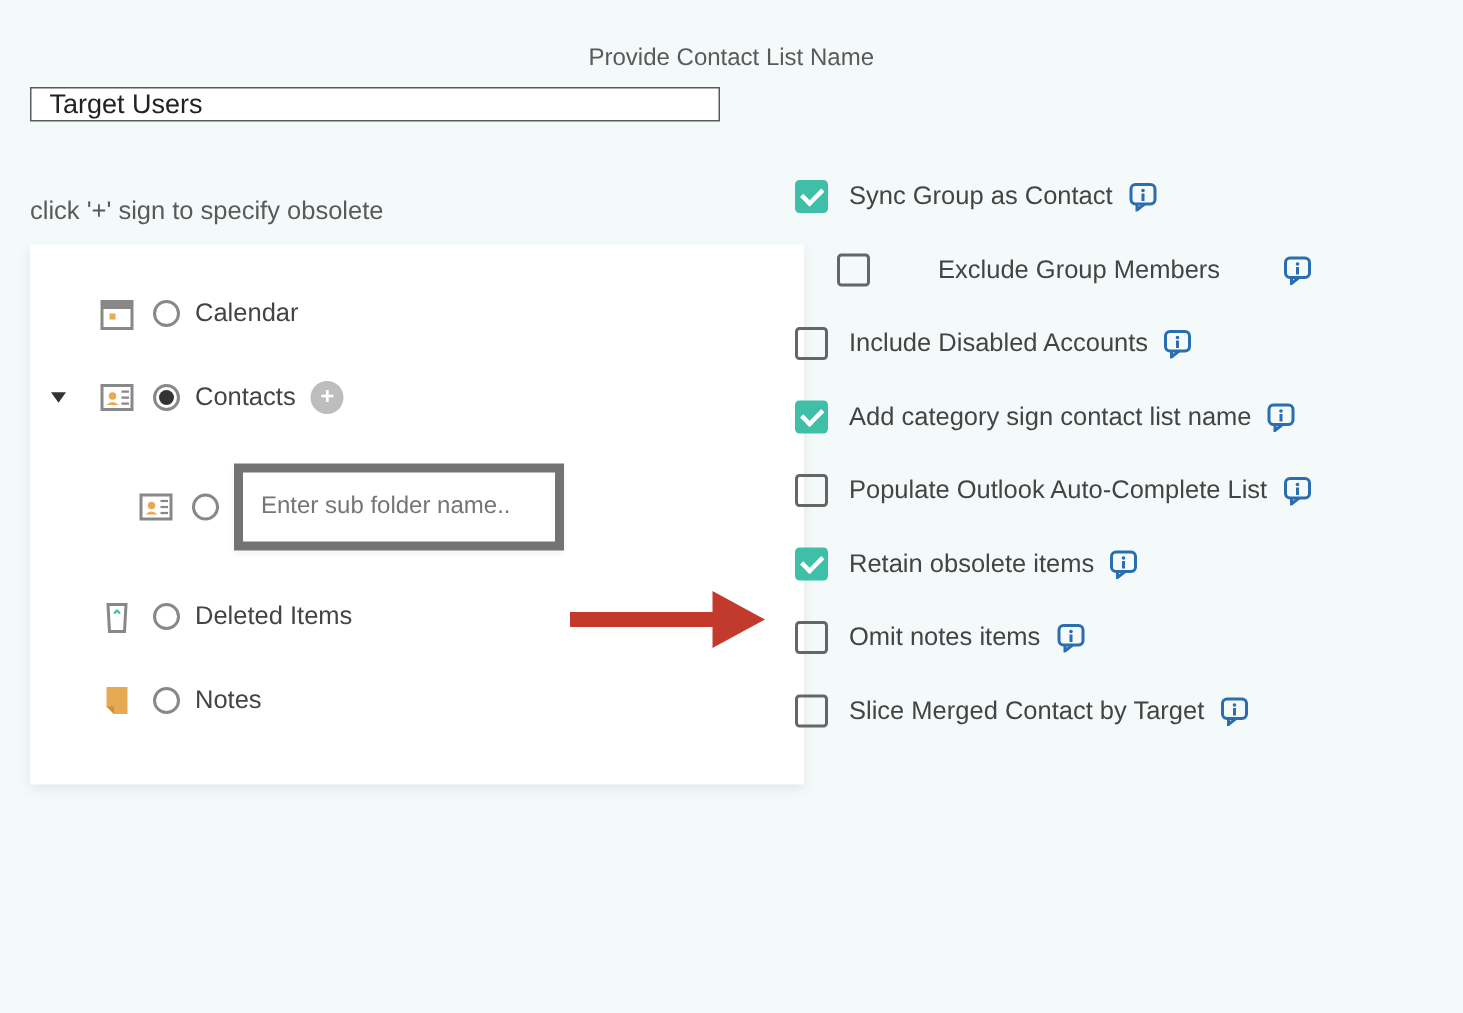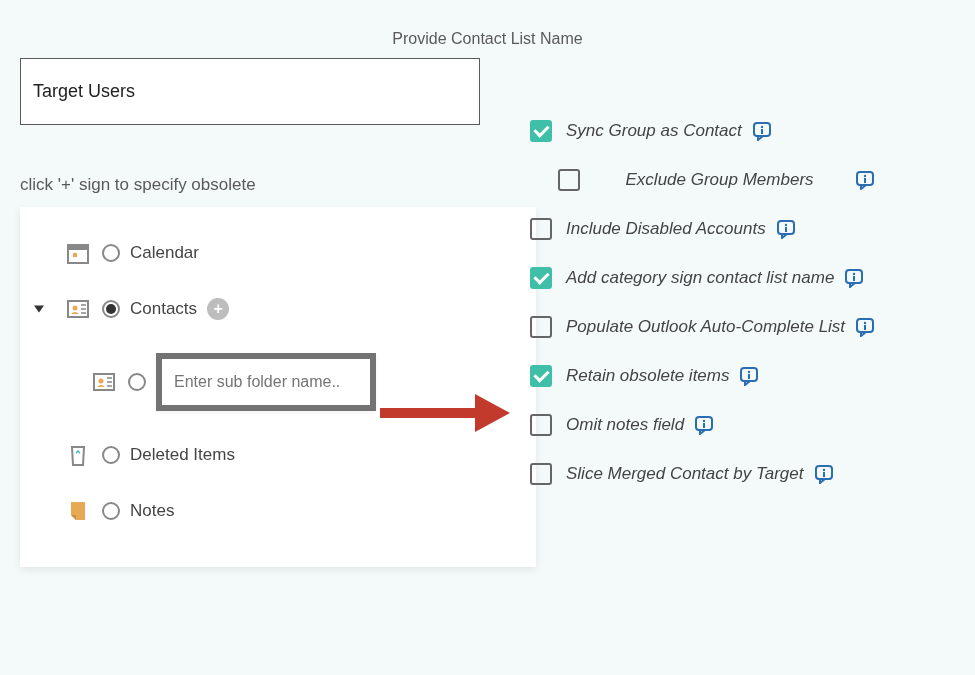--- a/index.html
+++ b/index.html
@@ -12,21 +12,21 @@
       position: relative;
     }
     .section-label {
       font-size: 16px;
       color: #5a5a5a;
       margin-bottom: 10px;
       text-align: center;
     }
     .text-input {
       width: 460px;
-      padding: 22px 12px;
+      padding: 0 12px;
       font-size: 18px;
       border: 1px solid #5a5a5a;
       background: #fff;
       color: #222;
       outline: none;
     }
     .folder-label {
       font-size: 17px;
       color: #5a5a5a;
       margin-top: 24px;
@@ -140,21 +140,20 @@
       content: "";
       width: 6px; height: 11px;
       border: solid #fff;
       border-width: 0 3px 3px 0;
       transform: rotate(45deg) translate(-1px, -1px);
     }
     .checkbox-label {
       font-size: 17px;
       color: #444;
       margin-right: 10px;
-      font-style: italic;
     }
     .info-icon {
       width: 22px; height: 20px;
       display: inline-flex;
       align-items: center;
       justify-content: center;
     }
     .arrow {
       position: absolute;
       left: 375px;
@@ -325,21 +324,21 @@
           <rect x="2" y="2" width="16" height="13" rx="3" fill="none" stroke="#2a6db0" stroke-width="2"></rect>
           <path d="M6 15 L6 19 L11 15" fill="none" stroke="#2a6db0" stroke-width="2"></path>
           <circle cx="10" cy="6" r="1.2" fill="#2a6db0"></circle>
           <rect x="9" y="8" width="2" height="5" fill="#2a6db0"></rect>
         </svg>
       </span>
   </div>
 
   <div class="checkbox-row">
     <span class="checkbox"></span>
-    <span class="checkbox-label">Omit notes field</span>
+    <span class="checkbox-label">Omit notes items</span>
     <span class="info-icon">
         <svg width="22" height="20" viewBox="0 0 22 20">
           <rect x="2" y="2" width="16" height="13" rx="3" fill="none" stroke="#2a6db0" stroke-width="2"></rect>
           <path d="M6 15 L6 19 L11 15" fill="none" stroke="#2a6db0" stroke-width="2"></path>
           <circle cx="10" cy="6" r="1.2" fill="#2a6db0"></circle>
           <rect x="9" y="8" width="2" height="5" fill="#2a6db0"></rect>
         </svg>
       </span>
   </div>
 

